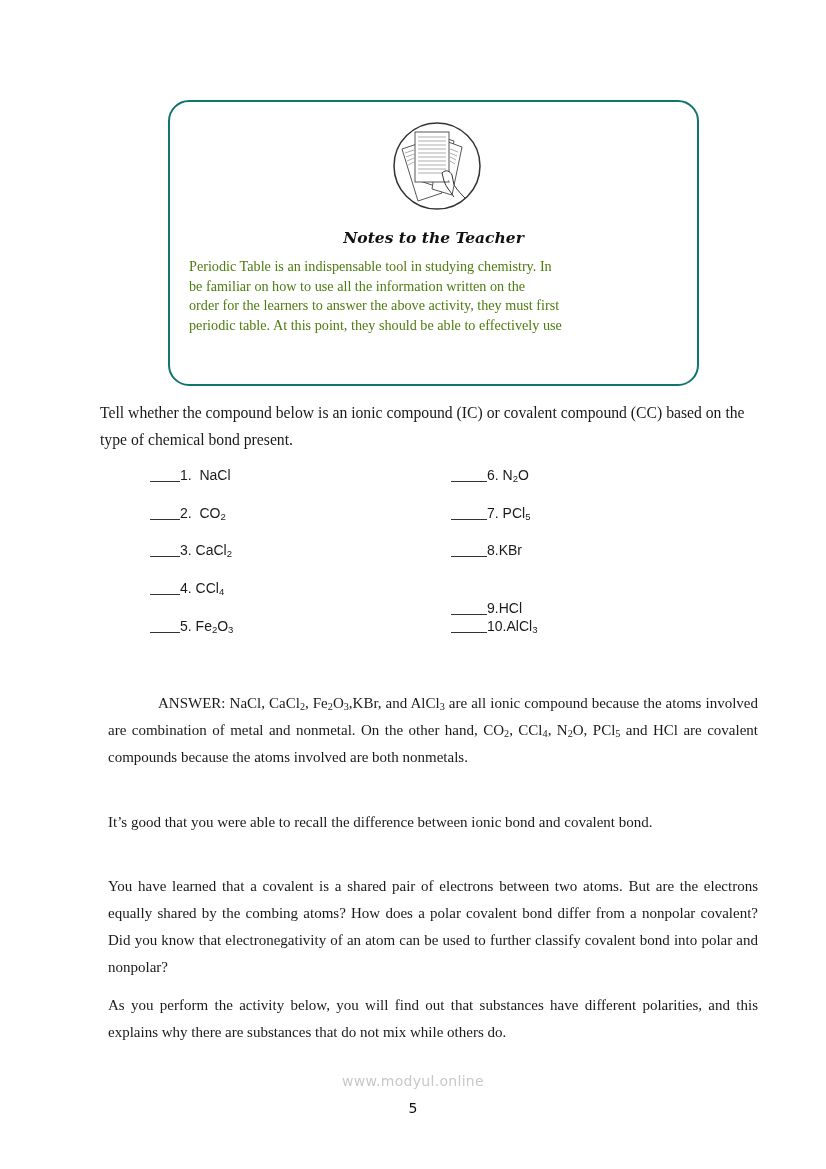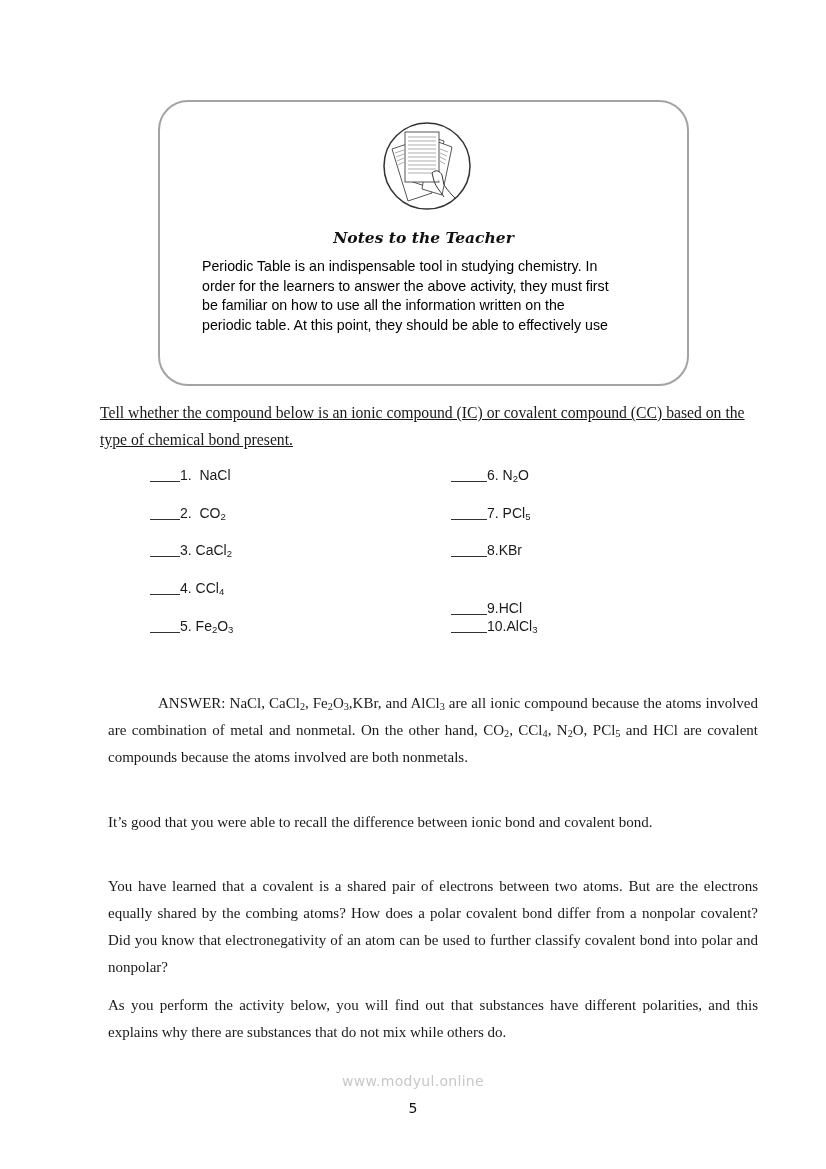--- a/index.html
+++ b/index.html
@@ -1,28 +1,28 @@
 <!DOCTYPE html>
 <html><head>
 <meta charset="utf-8">
 <style>
   html, body { margin:0; padding:0; background:#ffffff; }
   body { width:826px; height:1169px; position:relative; overflow:hidden;
          font-family:"DejaVu Serif", serif; color:#1a1a1a; }
-  .notes-box { position:absolute; left:158px; top:100px; width:531px; height:286px;
-               border:2px solid #a3a3a3; border-radius:30px; box-sizing:border-box; }
+  .notes-box { position:absolute; left:168px; top:100px; width:531px; height:286px;
+               border:2px solid #0f766e; border-radius:21px; box-sizing:border-box; }
   .notes-icon { position:absolute; left:222px; top:19px; width:90px; height:90px; }
   .notes-title { position:absolute; left:0; right:0; top:126px; text-align:center;
                  font-family:"DejaVu Serif", serif; font-weight:bold; font-style:italic;
                  font-size:15.5px; color:#111; }
   .notes-body { position:absolute; left:19px; top:155px; width:500px;
-                font-family:Liberation Sans, sans-serif; font-size:14.2px; line-height:19.5px; color:#000000;margin-left:23px; }
+                font-family:Liberation Serif, serif; font-size:14.2px; line-height:19.5px; color:#4d7c0f; }
   .notes-body span { display:block; white-space:nowrap; }
   .instr { position:absolute; left:100px; top:399px; width:650px;
-           font-family:"Liberation Serif", serif; font-size:15.7px; line-height:27px;text-decoration:underline; }
+           font-family:"Liberation Serif", serif; font-size:15.7px; line-height:27px; }
   .item { position:absolute; font-family:Liberation Sans, sans-serif; font-size:14px; white-space:nowrap; }
   .item .blank { display:inline-block; border-bottom:1px solid #333; vertical-align:baseline; height:1px; margin-bottom:-2px; }
   sub { font-size:0.68em; vertical-align:-0.2em; line-height:0; }
   .para { position:absolute; left:108px; width:650px; font-family:"Liberation Serif", serif;
           font-size:15px; line-height:27px; text-align:justify; }
   .page-num { position:absolute; left:0; right:0; top:1100px; text-align:center;
               font-family:"DejaVu Sans", sans-serif; font-size:14px; color:#111; }
   .watermark { position:absolute; left:0; right:0; top:1073px; text-align:center;
                font-family:"DejaVu Sans", sans-serif; font-size:14px; color:#c8c8c8; letter-spacing:0.3px; }
 </style>
@@ -57,22 +57,22 @@
         <line x1="58" y1="32" x2="65" y2="35"></line>
       <line x1="58" y1="36" x2="64" y2="39"></line>
         <line x1="58" y1="40" x2="63" y2="43"></line>
     </g>
     <path d="M50,52 C54,48 58,50 60,54 L62,64 C66,70 70,74 74,78" fill="#fff" stroke="#333" stroke-width="1"></path>
     <path d="M50,52 L52,60 C54,66 58,70 62,76" fill="none" stroke="#333" stroke-width="1"></path>
   </svg>
   <div class="notes-title">Notes to the Teacher</div>
   <div class="notes-body">
     <span>Periodic Table is an indispensable tool in studying chemistry. In</span>
+    <span>be familiar on how to use all the information written on the</span>
     <span>order for the learners to answer the above activity, they must first</span>
-    <span>be familiar on how to use all the information written on the</span>
     <span>periodic table. At this point, they should be able to effectively use</span>
   </div>
 </div>
 
 <div class="instr">Tell whether the compound below is an ionic compound (IC) or covalent compound (CC) based on the type of chemical bond present.</div>
 
 <div id="items">
     <div class="item" style="left: 150px; top: 467px;"><span class="blank" style="width: 30px;"></span><span style="white-space: pre;">1.  </span><span>NaCl</span></div>
     <div class="item" style="left: 150px; top: 505px;"><span class="blank" style="width: 30px;"></span><span style="white-space: pre;">2.  </span><span>CO<sub>2</sub></span></div>
     <div class="item" style="left: 150px; top: 542px;"><span class="blank" style="width: 30px;"></span><span style="white-space: pre;">3. </span><span>CaCl<sub>2</sub></span></div>

